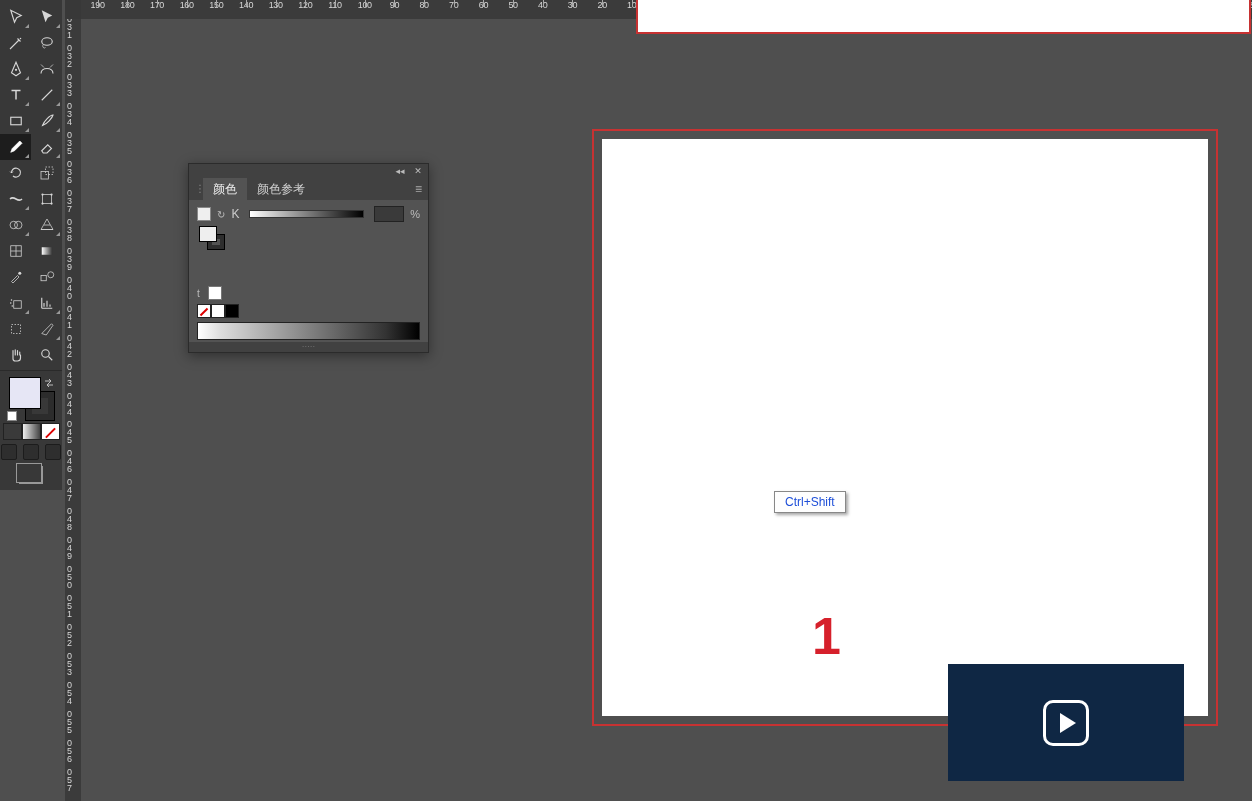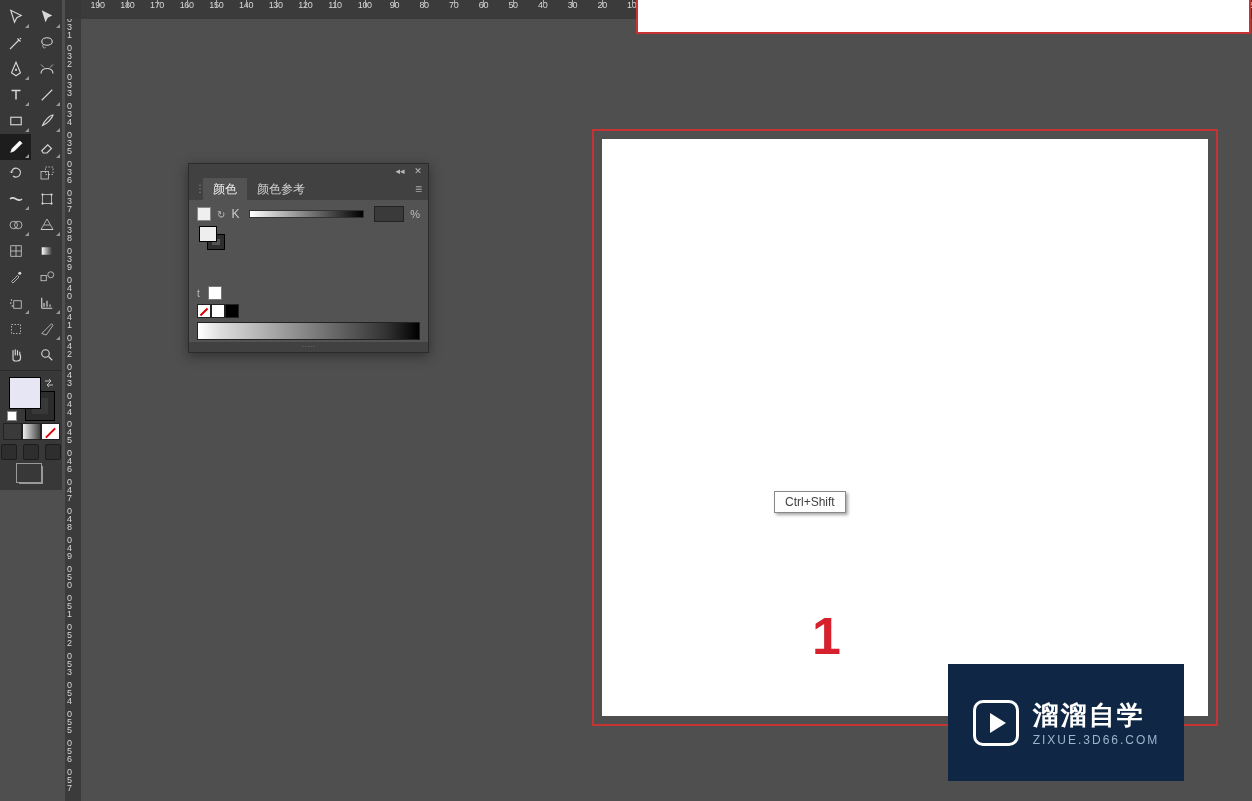--- a/index.html
+++ b/index.html
@@ -124,21 +124,21 @@
   position:absolute; left:8px; top:8px; right:8px; bottom:8px;
   background:#fff;
 }
 .artboard-main .big-number{
   position:absolute; left:210px; bottom:50px;
   font-size:52px; font-weight:700; color:#d6202b;
   font-family:Arial,sans-serif;
 }
 .tooltip{
   position:absolute; left:180px; top:360px;
-  background:#fefefe; color:#404040; font-size:12px;
+  background:#fefefe; color:#1d4ed8; font-size:12px;
   border:1px solid #888; padding:3px 10px;
   box-shadow:2px 2px 3px rgba(0,0,0,.35);
 }
 
 
 .panel{
   position:absolute; left:188px; top:163px;
   width:241px;
   background:#535353;
   border:1px solid #2b2b2b;
@@ -681,17 +681,13 @@
       <div class="sw white"></div>
       <div class="sw black"></div>
     </div>
     <div class="gradbar"></div>
   </div>
   <div class="panel-bottom">·····</div>
 </div>
 
 <div class="watermark">
   <div class="play"></div>
-  <div class="txt">
-    <div class="big">溜溜自学</div>
-    <div class="sm">ZIXUE.3D66.COM</div>
-  </div>
 </div>
 
 </body></html>

